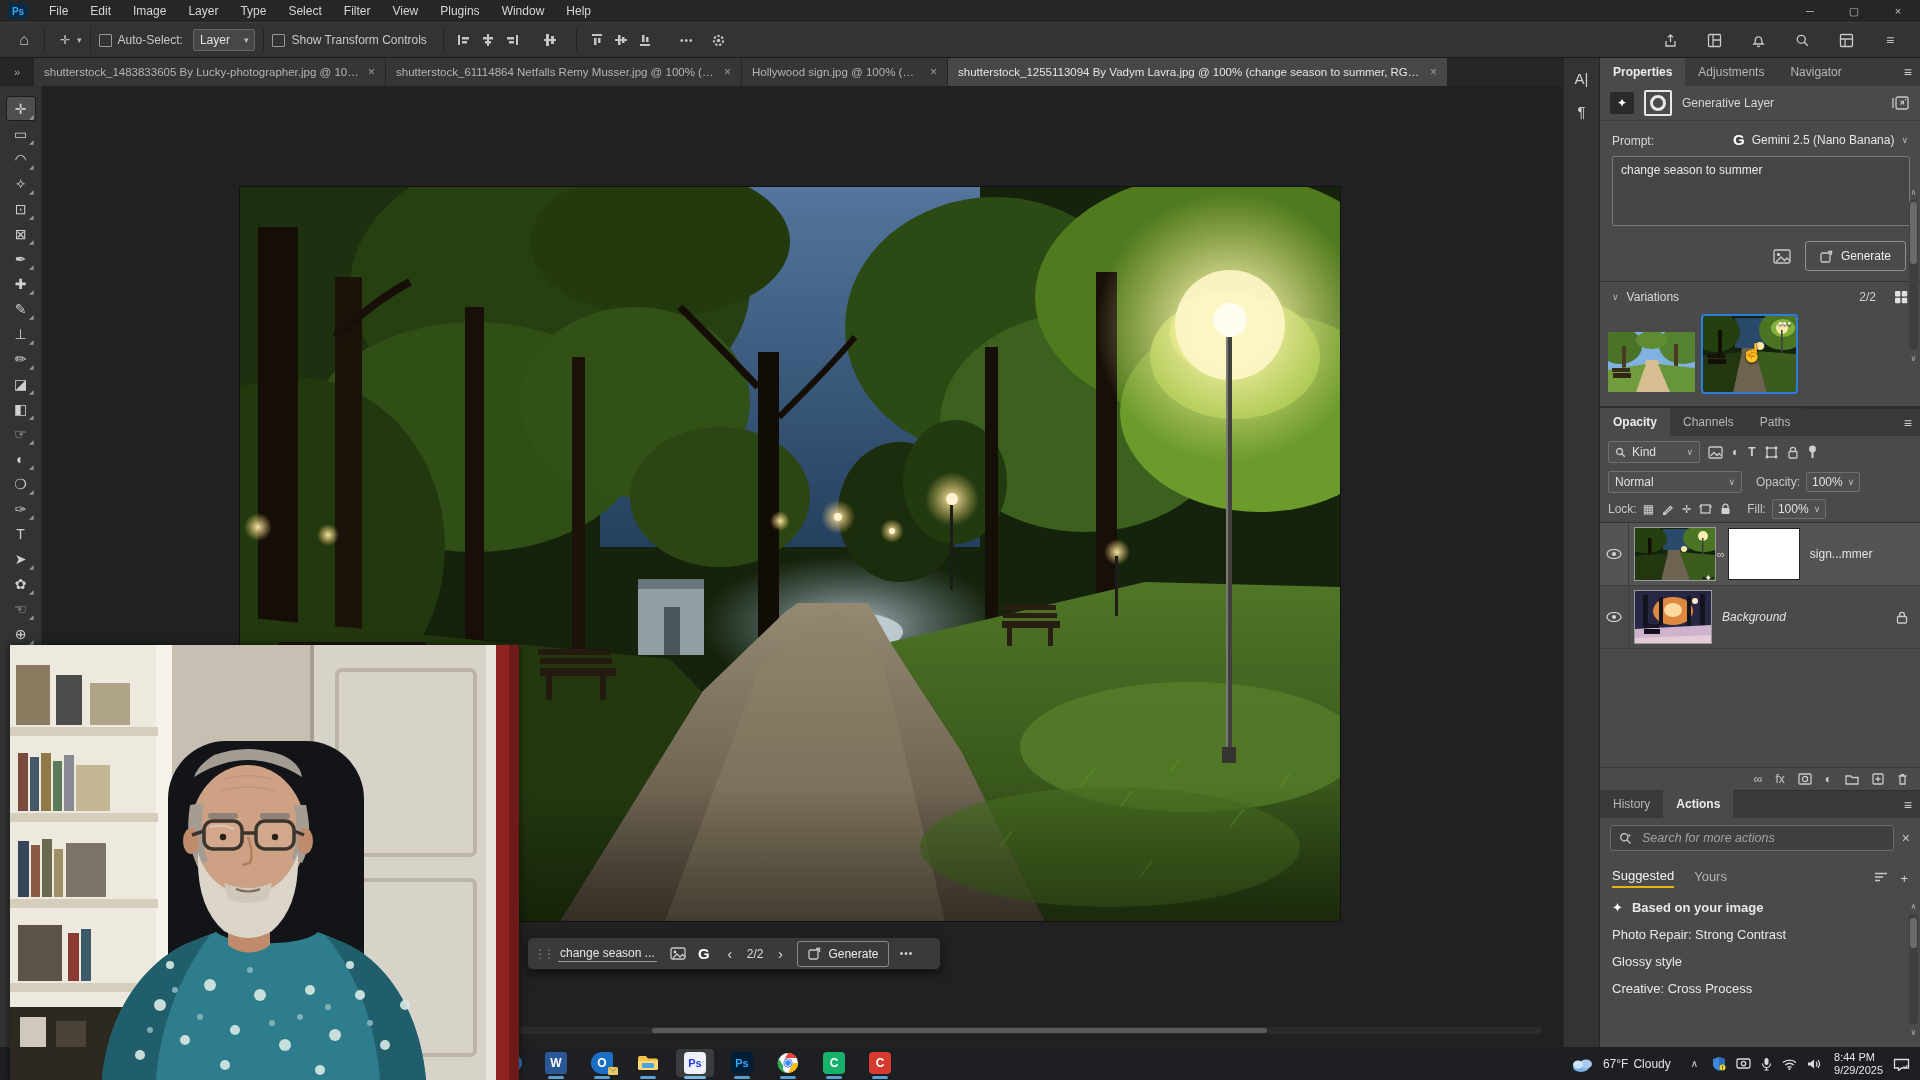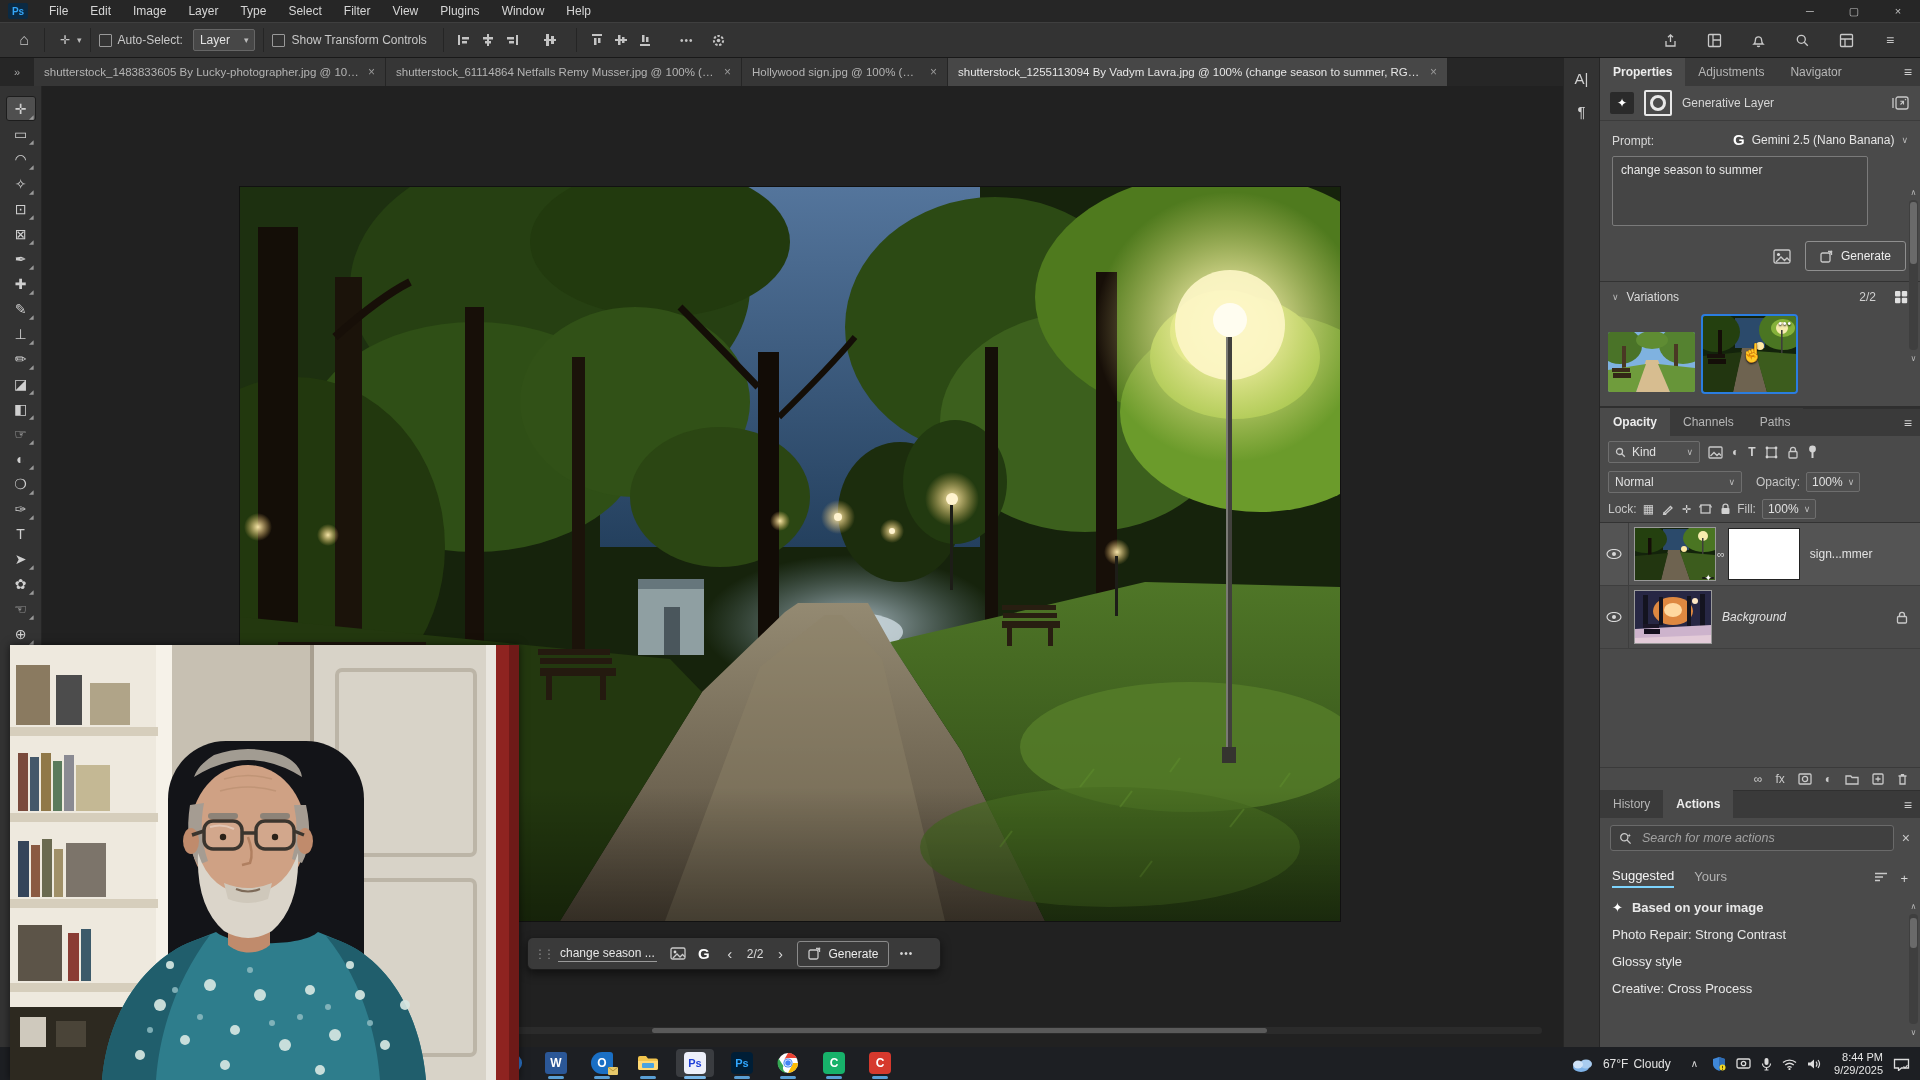--- a/index.html
+++ b/index.html
@@ -68,21 +68,21 @@
   .ptab.active{background:#4a4a4a;color:#ececec;font-weight:bold;}
   .strip-menu{position:absolute;right:8px;top:6px;color:#cfcfcf;font-size:14px;}
   .section-divider{height:1px;background:#333;}
   .genrow{display:flex;align-items:center;height:34px;padding:0 10px;gap:10px;border-bottom:1px solid #3c3c3c;}
   .gen-badge{width:24px;height:22px;background:#2a2a2a;border-radius:2px;display:flex;align-items:center;justify-content:center;color:#fff;}
   .mask-badge{width:24px;height:22px;border:2px solid #e8e8e8;border-radius:2px;display:flex;align-items:center;justify-content:center;}
   .mask-badge i{width:10px;height:10px;border:3px solid #e8e8e8;border-radius:50%;display:block;}
   .prompt-head{display:flex;align-items:flex-end;justify-content:space-between;padding:10px 12px 4px 12px;}
   .model-dd{display:flex;align-items:center;gap:7px;color:#e4e4e4;}
   .g-logo{font-weight:bold;font-size:15px;color:#fff;}
-  .prompt-box{margin:4px 12px;width:256px;height:70px;background:#454545;border:1px solid #7a7a7a;border-radius:2px;
+  .prompt-box{margin:4px 12px;width:298px;height:70px;background:#454545;border:1px solid #7a7a7a;border-radius:2px;
               color:#e8e8e8;font-size:12px;font-family:"Liberation Sans",sans-serif;padding:6px 8px;resize:none;box-sizing:border-box;}
   .gen-actions{display:flex;align-items:center;justify-content:flex-end;gap:14px;padding:8px 14px 10px 12px;}
   .btn-generate{border:1px solid #8f8f8f;border-radius:3px;height:28px;display:inline-flex;align-items:center;padding:0 14px;gap:8px;color:#ececec;}
 
   .var-head{display:flex;align-items:center;padding:8px 12px;gap:8px;color:#dcdcdc;}
   .var-count{margin-left:auto;color:#d0d0d0;}
   .var-thumbs{display:flex;align-items:flex-end;gap:8px;padding:4px 0 14px 8px;}
   .var-thumb{position:relative;border-radius:2px;overflow:hidden;background:#222;}
   .var-thumb.selected{outline:2px solid #2b7de0;outline-offset:0;}
   .var-dots{position:absolute;top:2px;right:4px;color:#fff;font-size:10px;letter-spacing:1px;text-shadow:0 1px 2px #000;}
@@ -110,38 +110,38 @@
   .layers-empty{height:118px;}
   .panel-bottom-icons{display:flex;justify-content:flex-end;align-items:center;gap:13px;padding:4px 12px;border-top:1px solid #3a3a3a;color:#c9c9c9;font-size:12px;}
 
   .search-row{display:flex;align-items:center;gap:8px;padding:7px 10px;}
   .search-box{flex:1;display:flex;align-items:center;gap:8px;background:#404040;border:1px solid #6a6a6a;border-radius:3px;height:24px;padding:0 8px;}
   .search-box input{flex:1;background:transparent;border:none;outline:none;color:#dcdcdc;font-style:italic;
                     font-size:12.5px;font-family:"Liberation Sans",sans-serif;}
   .search-box input::placeholder{color:#a2a2a2;}
   .subtab-row{display:flex;align-items:center;gap:20px;padding:10px 12px 6px 12px;}
   .subtab{color:#b2b2b2;font-size:13px;padding-bottom:3px;}
-  .subtab.active{color:#f2f2f2;border-bottom:2px solid #7dd3fc;}
+  .subtab.active{color:#f2f2f2;border-bottom:2px solid #eab308;}
   .subtab-icons{margin-left:auto;display:flex;gap:12px;color:#d6d6d6;font-size:13px;}
   .action-item{display:flex;align-items:center;gap:9px;padding:6px 12px;color:#e8e8e8;font-size:13px;}
   .vscroll{position:absolute;width:9px;background:#3f3f3f;border-radius:4px;}
   .vthumb{position:absolute;left:1px;width:7px;background:#6a6a6a;border-radius:3px;}
   .scroll-arrow{position:absolute;color:#b5b5b5;font-size:8px;width:9px;text-align:center;}
 
   
   .webcam{left:10px;top:645px;width:509px;height:435px;z-index:50;box-shadow:0 0 8px rgba(0,0,0,.6);line-height:0;}
 
   
   .taskbar{left:0;top:1047px;width:1920px;height:33px;background:#1d1f23;display:flex;align-items:center;}
   .tb-icon{position:absolute;top:3px;width:36px;height:26px;display:flex;align-items:center;justify-content:center;}
   .tb-underline{position:absolute;top:29px;height:3px;border-radius:2px;background:#5a9fd4;width:16px;}
   .tile{width:22px;height:22px;border-radius:4px;display:flex;align-items:center;justify-content:center;font-weight:bold;font-size:12px;}
   .tray{position:absolute;right:0;top:0;height:33px;display:flex;align-items:center;color:#e2e2e2;font-size:12px;}
   .tray-item{display:flex;align-items:center;justify-content:center;}
-  .clock{text-align:right;font-size:11px;line-height:13px;color:#e6e6e6;}
+  .clock{text-align:left;font-size:11px;line-height:13px;color:#e6e6e6;}
 
   svg{display:block;}
   .sicon{stroke:#c9c9c9;fill:none;stroke-width:1.3;}
 </style>
 </head>
 <body>
 
 <div id="root">
 
   <div class="menubar abs">
@@ -665,21 +665,21 @@
               <path d="M0.5 4.5 2 2M12.5 4.5 11 2"></path>
             </svg>
           </span>
         <span>
             <svg width="11" height="12" class="sicon">
               <rect x="1.5" y="5" width="8" height="6" rx="1" fill="#d2d2d2" stroke="none"></rect>
               <path d="M3 5V3.6a2.5 2.5 0 0 1 5 0V5"></path>
             </svg>
           </span>
       </span>
-      <span style="margin-left:0;color:#c6c6c6;">Fill:</span>
+      <span style="margin-left:10px;color:#c6c6c6;">Fill:</span>
       <span class="small-dd">
         <span>100%</span>
           <span class="chev">∨</span>
       </span>
     </div>
     <div class="section-divider"></div>
 
     
     <div class="layer-row selected">
       <span class="eye-col">

